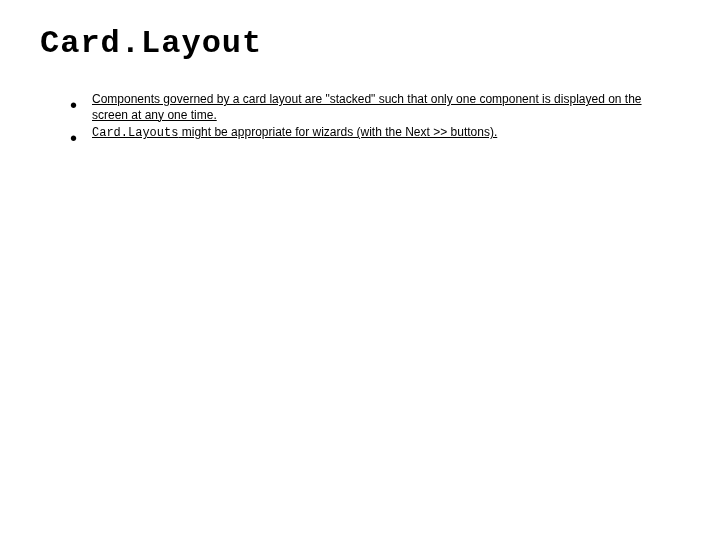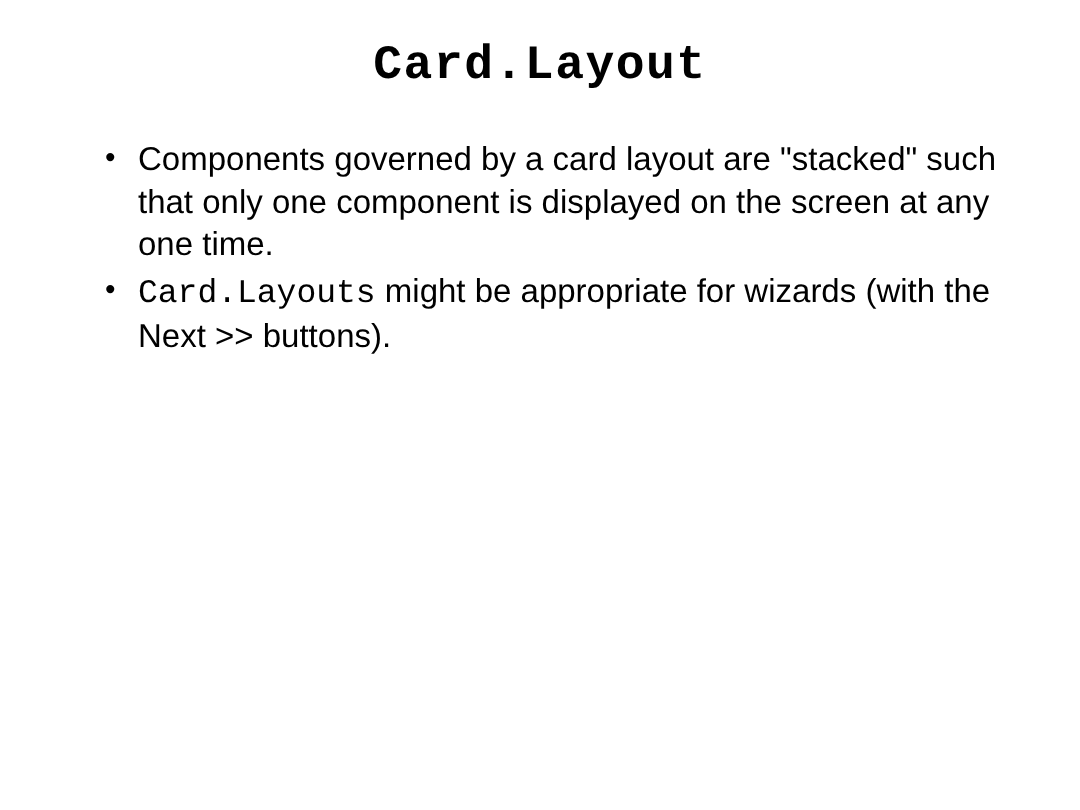--- a/index.html
+++ b/index.html
@@ -12,34 +12,34 @@
       height: 540px;
       background: #ffffff;
       font-family: Arial, Helvetica, sans-serif;
       color: #000000;
       padding: 25px 40px;
     }
     .title {
       font-family: "Courier New", Courier, monospace;
       font-weight: bold;
       font-size: 32px;
-      text-align: center;
       margin-bottom: 30px;
       letter-spacing: 1px;
     }
     .bullet-list {
       list-style: none;
       padding-left: 30px;
     }
     .bullet-item {
       position: relative;
       padding-left: 22px;
-      font-size: 22px;
+      font-size: 12px;
       line-height: 1.3;
       margin-bottom: 2px;
+      text-decoration: underline;
     }
     .bullet-item::before {
       content: "•";
       position: absolute;
       left: 0;
       top: 0;
       font-size: 20px;
     }
     .mono {
       font-family: "Courier New", Courier, monospace;

